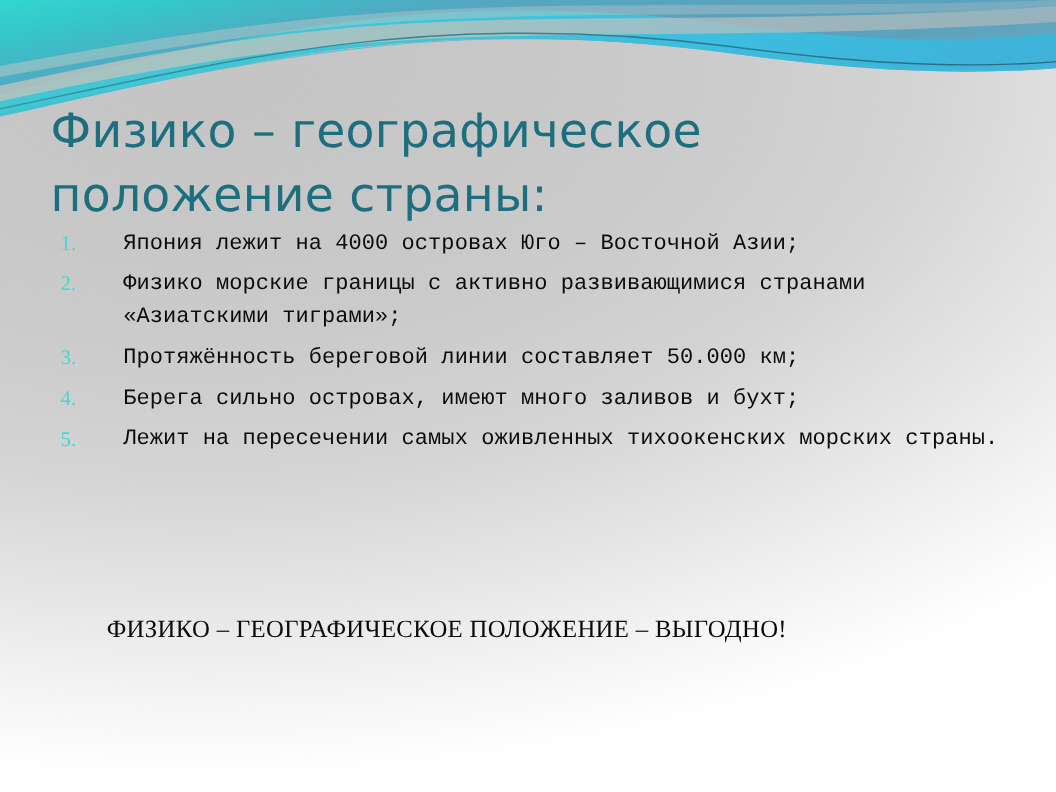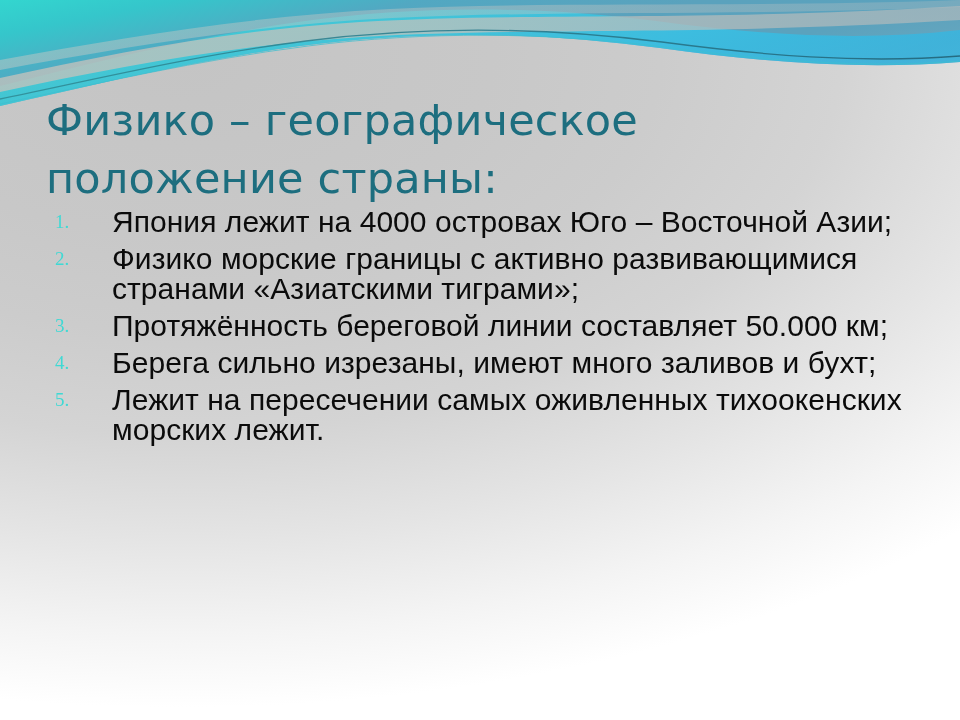--- a/index.html
+++ b/index.html
@@ -76,22 +76,22 @@
     font-size: 19px;
     line-height: 30px;
     text-align: left;
     padding-left: 5px;
     box-sizing: border-box;
     user-select: none;
   }
   .bullet-text {
     flex: 1 1 auto;
     color: #0b0b0b;
-    font-family: Liberation Sans, sans-serif;
-    font-size: 30px;
+    font-family: Liberation Mono, monospace;
+    font-size: 20px;
     line-height: 30px;
     letter-spacing: 0.05px;
   }
 
   
   #conclusion {
     position: absolute;
     left: 97px;
     top: 534px;
     width: 700px;
@@ -193,24 +193,25 @@
       <span class="bullet-text">Физико морские границы с активно развивающимися странами «Азиатскими тиграми»;</span>
     </li>
 
     <li class="bullet-row">
       <span class="bullet-num">3.</span>
       <span class="bullet-text">Протяжённость береговой линии составляет 50.000 км;</span>
     </li>
 
     <li class="bullet-row">
       <span class="bullet-num">4.</span>
-      <span class="bullet-text">Берега сильно изрезаны, имеют много заливов и бухт;</span>
+      <span class="bullet-text">Берега сильно островах, имеют много заливов и бухт;</span>
     </li>
 
     <li class="bullet-row">
       <span class="bullet-num">5.</span>
-      <span class="bullet-text">Лежит на пересечении самых оживленных тихоокенских морских лежит.</span>
+      <span class="bullet-text">Лежит на пересечении самых оживленных тихоокенских морских страны.</span>
     </li>
 
   </ol>
 
+  <p id="conclusion">ФИЗИКО – ГЕОГРАФИЧЕСКОЕ ПОЛОЖЕНИЕ – ВЫГОДНО!</p>
 
 </div>
 
 </body></html>

